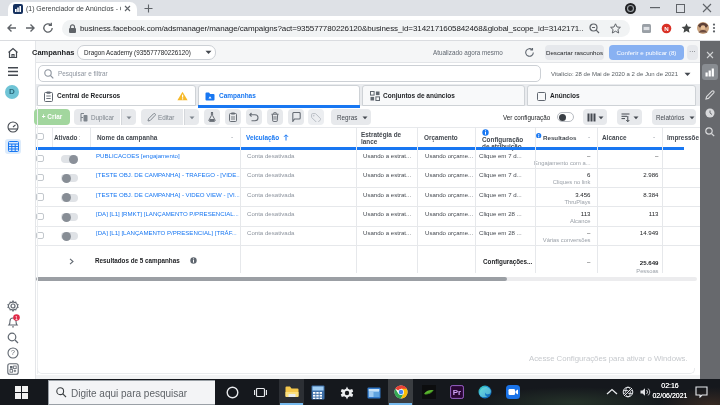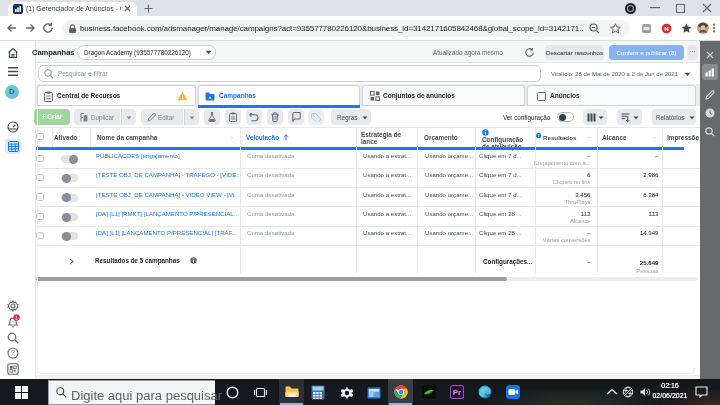--- a/index.html
+++ b/index.html
@@ -382,20 +382,21 @@
 <div class="a" style="left:417px;top:86px;width:1px;height:146px;background:#e6e8eb;"></div>
 <div class="a" style="left:475px;top:86px;width:1px;height:146px;background:#e6e8eb;"></div>
 <div class="a" style="left:535px;top:86px;width:1px;height:146px;background:#e6e8eb;"></div>
 <div class="a" style="left:597px;top:86px;width:1px;height:146px;background:#e6e8eb;"></div>
 <div class="a" style="left:662px;top:86px;width:1px;height:146px;background:#e6e8eb;"></div>
 <div class="a" style="left:36px;top:236px;width:661px;height:4px;background:#ececee;border-radius:2px;"></div>
 <div class="a" style="left:36px;top:236px;width:471px;height:4px;background:#9b9fa4;border-radius:2px;"></div>
 <div class="a" style="left:36.5px;top:66px;width:1px;height:267px;background:#eceef0;"></div>
     <div class="a" style="left:37px;top:327px;width:658px;height:6px;border:1px solid #e9ebed;border-top:none;border-radius:0 0 5px 5px;background:#fff;"></div>
     <div class="a" style="left:36px;top:334px;width:664px;height:4px;background:#f2f3f4;"></div>
+<div class="a" style="left:529px;top:313px;font-size:7.8px;letter-spacing:-0.02px;color:#c6c9cd;">Acesse Configurações para ativar o Windows.</div>
 <div class="a" style="left:700px;top:0;width:20px;height:338px;background:#67696d;"></div>
 <svg class="a" style="left:706px;top:10px;" width="8" height="8">
       <path d="M1 1 L7 7 M7 1 L1 7" stroke="#cfd1d3" stroke-width="1.1"></path>
     </svg>
 <div class="a" style="left:702px;top:23px;width:16px;height:16px;background:#898d92;border-radius:3px;"></div>
 <svg class="a" style="left:705px;top:26px;" width="10" height="10">
       <rect x="0.5" y="5.5" width="2.2" height="4" fill="#fff"></rect>
       <rect x="3.6" y="3.5" width="2.2" height="6" fill="#fff"></rect>
       <rect x="6.7" y="1.5" width="2.2" height="8" fill="#fff"></rect>
     </svg>
@@ -420,21 +421,21 @@
     <rect x="0" y="0" width="6" height="6" fill="#f2f2f2"></rect>
     <rect x="7" y="0" width="6" height="6" fill="#f2f2f2"></rect>
     <rect x="0" y="7" width="6" height="6" fill="#f2f2f2"></rect>
     <rect x="7" y="7" width="6" height="6" fill="#f2f2f2"></rect>
   </svg>
 <div class="a" style="left:48px;top:380px;width:167px;height:25px;background:#f3f4f6;border:1px solid #9aa0a6;border-right:none;"></div>
 <svg class="a" style="left:56px;top:387px;" width="11" height="11">
     <circle cx="4.2" cy="4.2" r="3.4" fill="none" stroke="#3c4043" stroke-width="1.1"></circle>
     <path d="M6.8 6.8 L10 10" stroke="#3c4043" stroke-width="1.1"></path>
   </svg>
-<div class="a" style="left:71px;top:388px;font-size:13px;color:#5f6368;">Digite aqui para pesquisar</div>
+<div class="a" style="left:71px;top:388px;font-size:10px;color:#5f6368;">Digite aqui para pesquisar</div>
 <svg class="a" style="left:226px;top:386px;" width="13" height="13">
     <circle cx="6.5" cy="6.5" r="5.3" fill="none" stroke="#e8eaed" stroke-width="1.4"></circle>
   </svg>
 <svg class="a" style="left:254px;top:386px;" width="13" height="13">
     <rect x="2.5" y="2.5" width="8" height="8" rx="1" fill="none" stroke="#e8eaed" stroke-width="1.2"></rect>
     <path d="M0.5 4 V9 M12.5 4 V9" stroke="#e8eaed" stroke-width="1.2"></path>
   </svg>
 <div class="a" style="left:279px;top:379px;width:25px;height:26px;background:rgba(255,255,255,0.10);"></div>
 <svg class="a" style="left:285px;top:386px;" width="14" height="12">
     <path d="M0.5 1.5 a1 1 0 0 1 1-1 H5 L6.5 2.5 H12.5 a1 1 0 0 1 1 1 V10 a1 1 0 0 1 -1 1 H1.5 a1 1 0 0 1 -1-1Z" fill="#f5c84c"></path>

